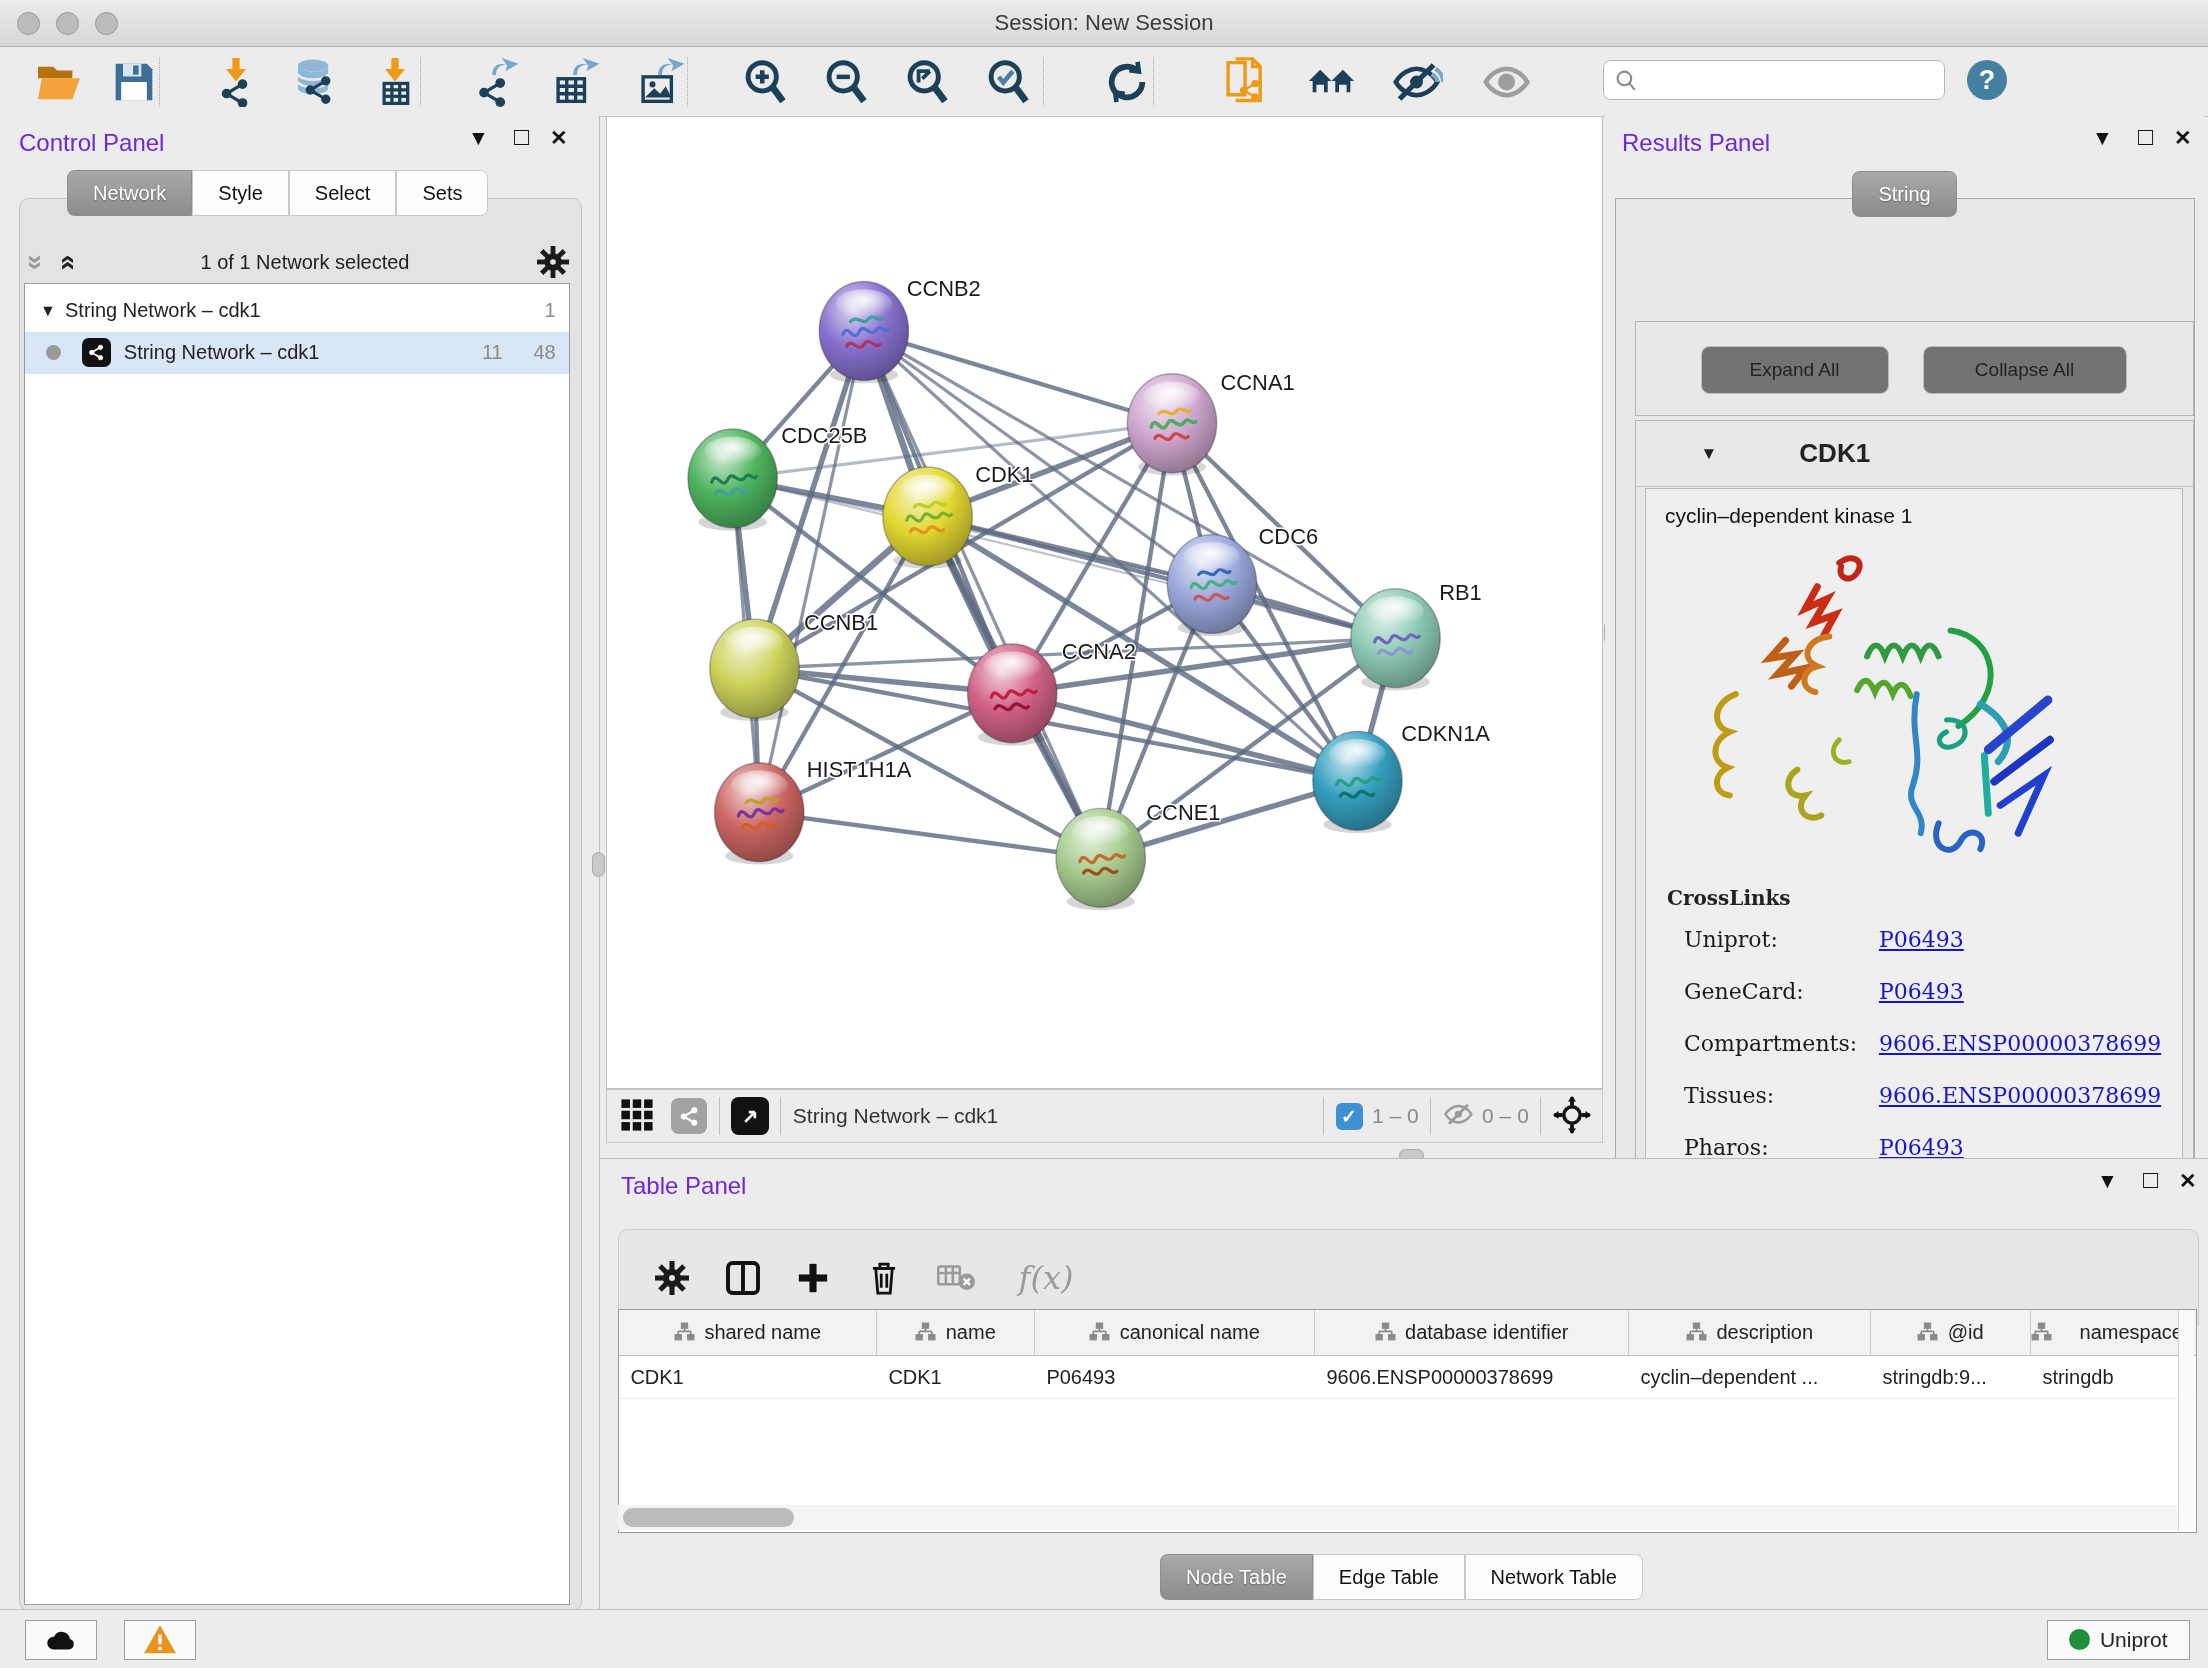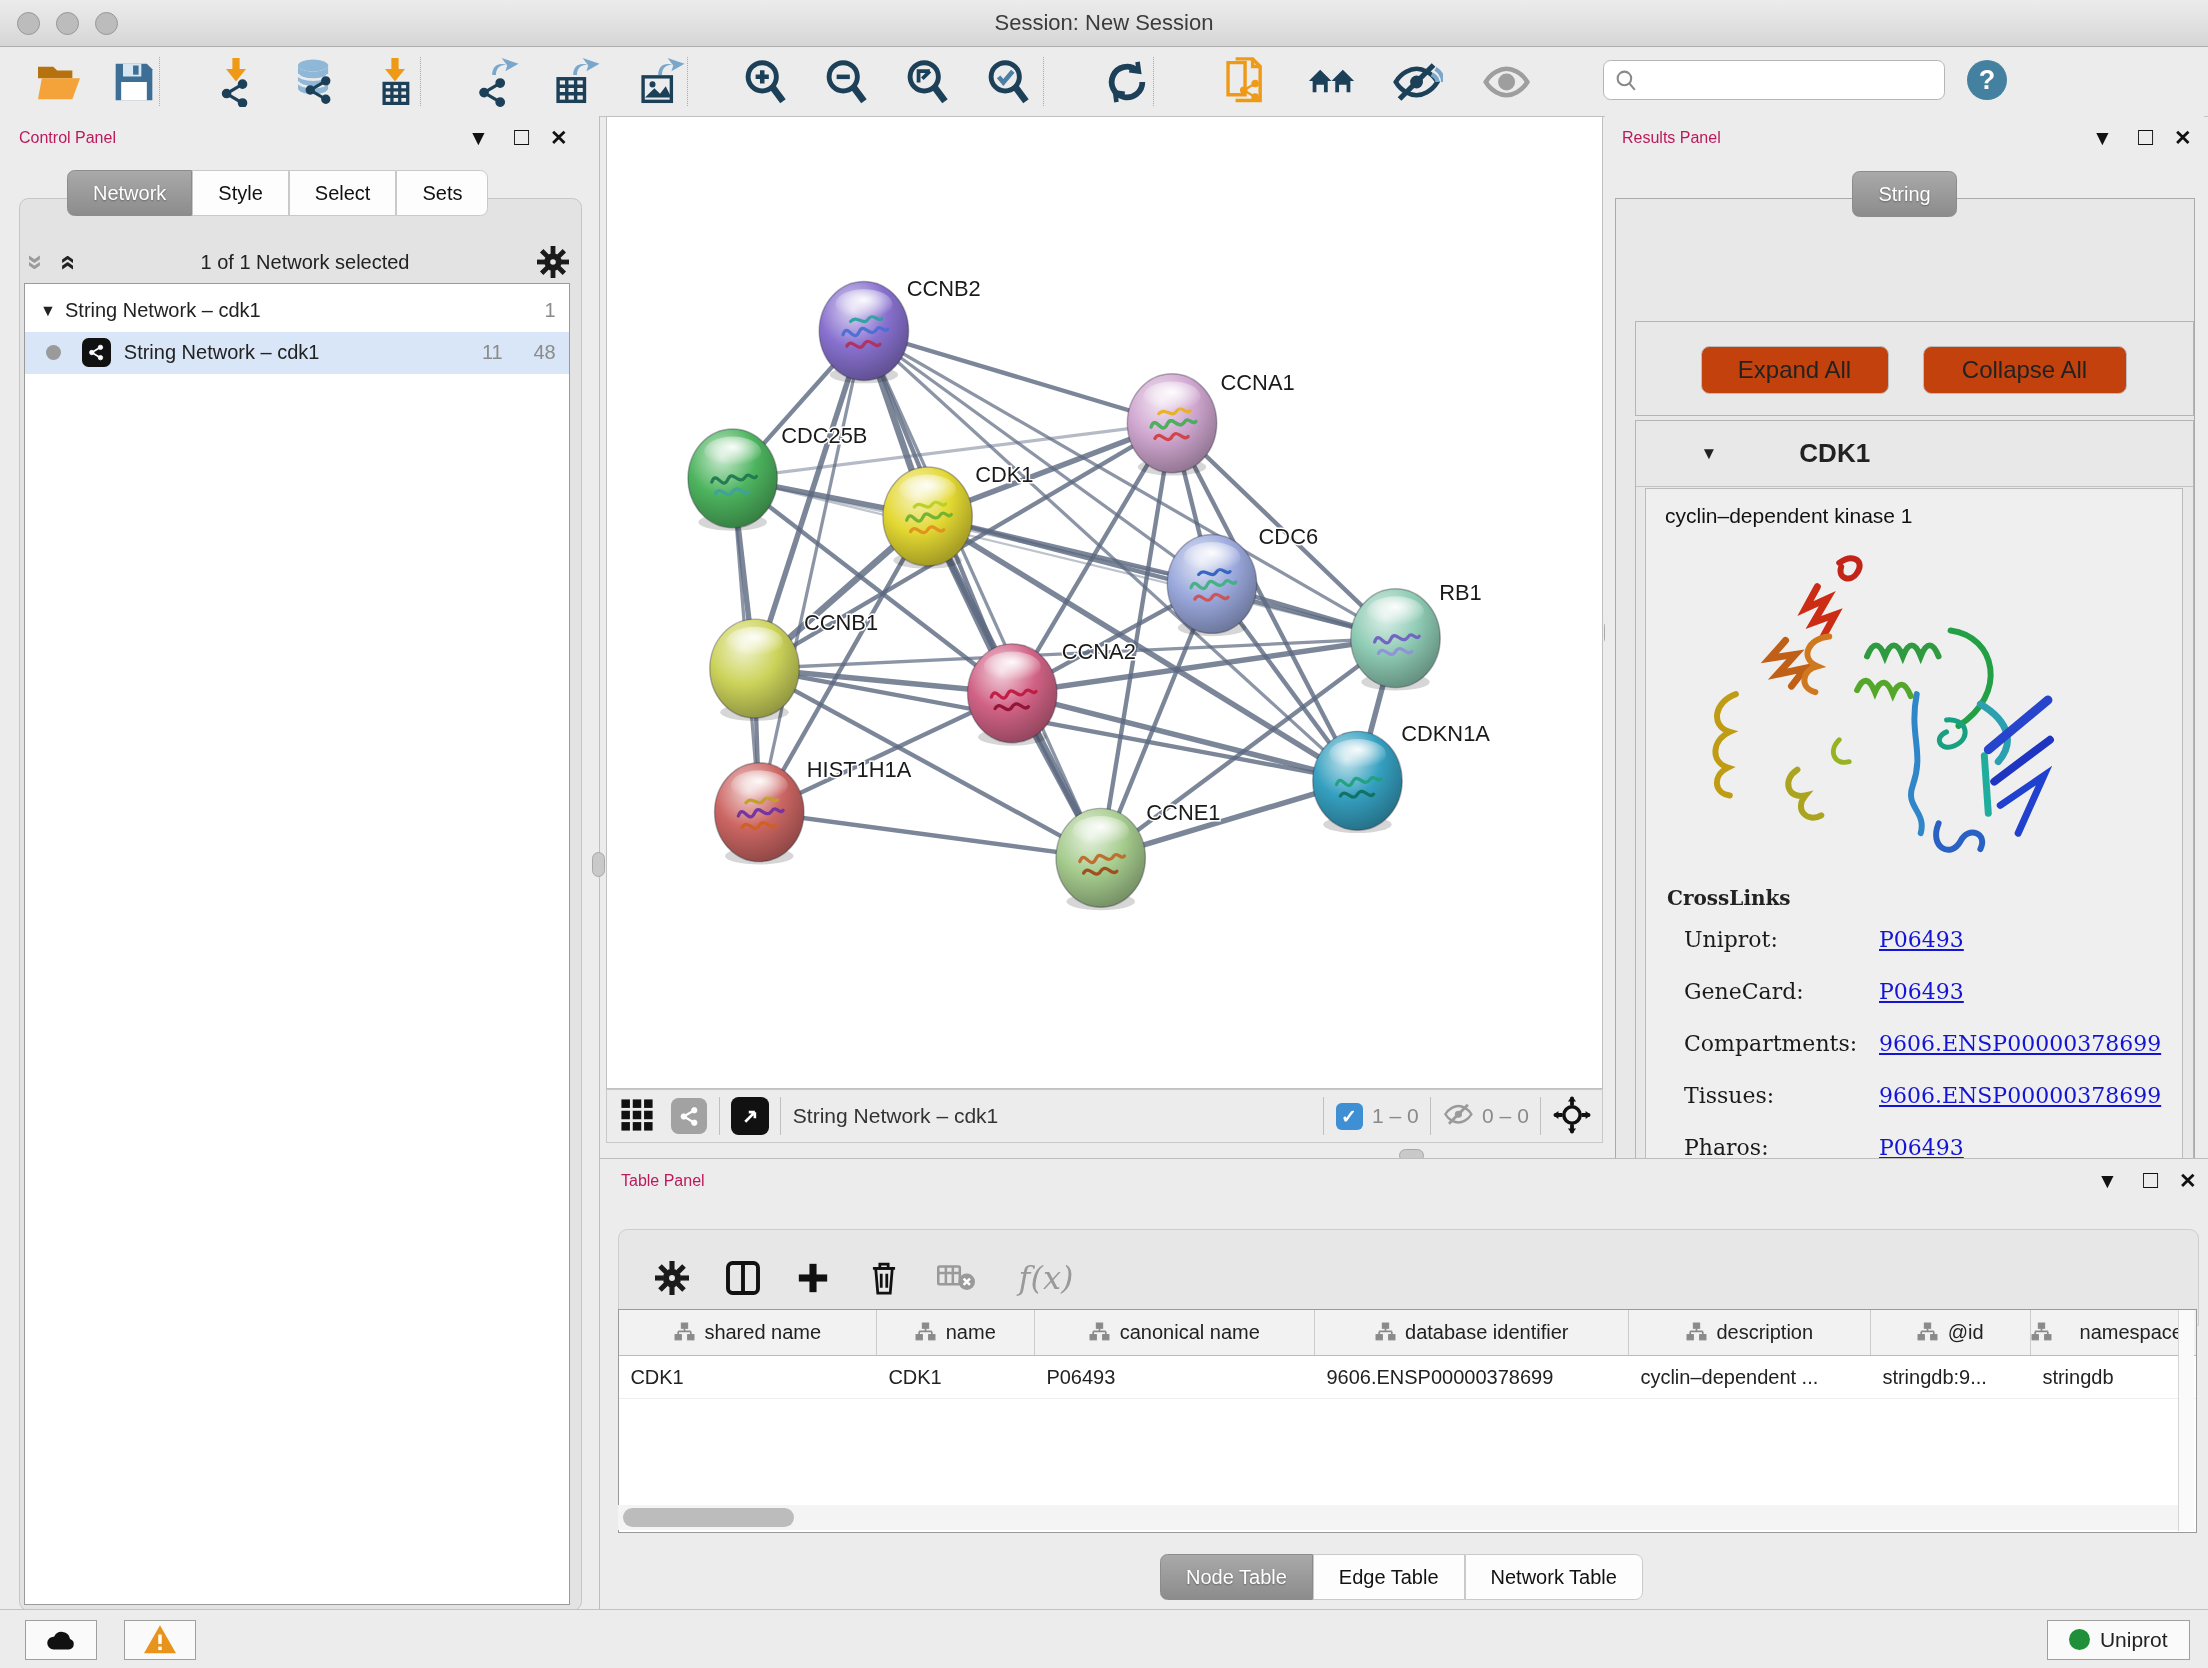--- a/index.html
+++ b/index.html
@@ -16,21 +16,21 @@
   #toolbar{left:0;top:47px;width:2208px;height:69px;background:#ececec;border-bottom:1px solid #c3c3c3;}
   .tbi{position:absolute;top:11.4px;width:53px;height:48px;display:flex;align-items:center;justify-content:center;}
   .tbsep{position:absolute;top:9.5px;height:49px;width:0;border-left:1.9px dotted #a8a8a8;}
   #searchbox{left:1603px;top:13.3px;width:342px;height:40px;background:#fff;border:1px solid #b5b5b5;
     border-radius:7.6px;display:flex;align-items:center;padding-left:9.5px;box-sizing:border-box;}
   #searchbox input{border:none;outline:none;font-size:19px;width:285px;background:transparent;
     font-family:"Liberation Sans",sans-serif;}
   #helpbtn{left:1967px;top:13.3px;width:40px;height:40px;border-radius:50%;background:#44809f;
     color:#fff;font-size:27px;font-weight:bold;text-align:center;line-height:40px;}
   
-  .panel-title{font-size:16px;color:#be185d;}
+  .panel-title{font-size:24px;color:#6d28d9;}
   .win-ic{font-size:21px;color:#111;line-height:21px;}
   .groupbox{background:#e3e3e3;border:1px solid #c6c6c6;border-radius:9.5px;}
   .tabbtn{height:44px;line-height:44px;padding:0 25px;font-size:20px;background:#fdfdfd;
     border:1px solid #c9c9c9;color:#111;text-align:center;}
   .tabbtn.first{border-radius:7.6px 0 0 7.6px;}
   .tabbtn.last{border-radius:0 7.6px 7.6px 0;}
   .tabbtn.active{background:linear-gradient(#a9a9a9,#8c8c8c);color:#fff;border-color:#8c8c8c;
     text-shadow:0 1px 1.9px rgba(0,0,0,.35);}
   
   #cp{left:0;top:116px;width:599px;height:1493px;background:#ececec;border-right:1px solid #bdbdbd;}
@@ -49,22 +49,22 @@
   #canvasbar{left:606px;top:1089px;width:997px;height:54px;background:#ececec;
     border:1px solid #c8c8c8;box-sizing:border-box;display:flex;align-items:center;}
   .cbsep{width:0;height:38px;border-left:1px solid #c0c0c0;margin:0 11.4px;}
   #cbar-label{font-size:21px;color:#333;}
   .cnum{font-size:21px;color:#8a8a8a;}
   
   #rp{left:1605px;top:116px;width:599px;height:1042px;background:#ececec;}
   #rp-tab{left:0;right:0;top:55px;display:flex;justify-content:center;z-index:3;position:absolute;}
   #rp-outer{left:9.5px;top:82px;width:578px;height:1058px;background:#e8e8e8;border:1px solid #aaa;}
   #rp-btnbox{left:19px;top:122px;width:557px;height:93px;border:1px solid #b5b5b5;background:#e8e8e8;}
-  .rp-btn{position:absolute;top:24px;height:46px;line-height:46px;background:#c2410c;border:1px solid #bdbdbd;
-    border-radius:8.6px;font-size:24px;text-align:center;}
+  .rp-btn{position:absolute;top:24px;height:46px;line-height:46px;background:#737373;border:1px solid #bdbdbd;
+    border-radius:8.6px;font-size:19px;text-align:center;}
   #rp-section{left:19px;top:221px;width:557px;height:803px;border:1px solid #b5b5b5;background:#e8e8e8;}
   #rp-sechdr{left:0;top:0;width:100%;height:65px;border-bottom:1px solid #c2c2c2;display:flex;align-items:center;}
   #rp-genename{font-size:26px;font-weight:bold;}
   #rp-content{left:9.5px;top:67px;width:536px;height:725px;background:#efefef;border:1px solid #bbb;}
   #rp-desc{font-size:21px;color:#111;}
   #crosslinks-title{font-family:"DejaVu Serif",serif;font-weight:bold;font-size:20px;}
   .cl-row{display:flex;font-family:"DejaVu Serif",serif;font-size:22px;height:52px;align-items:center;}
   .cl-label{width:195px;color:#1a1a1a;}
   .cl-val{color:#1414d6;text-decoration:underline;}
   

